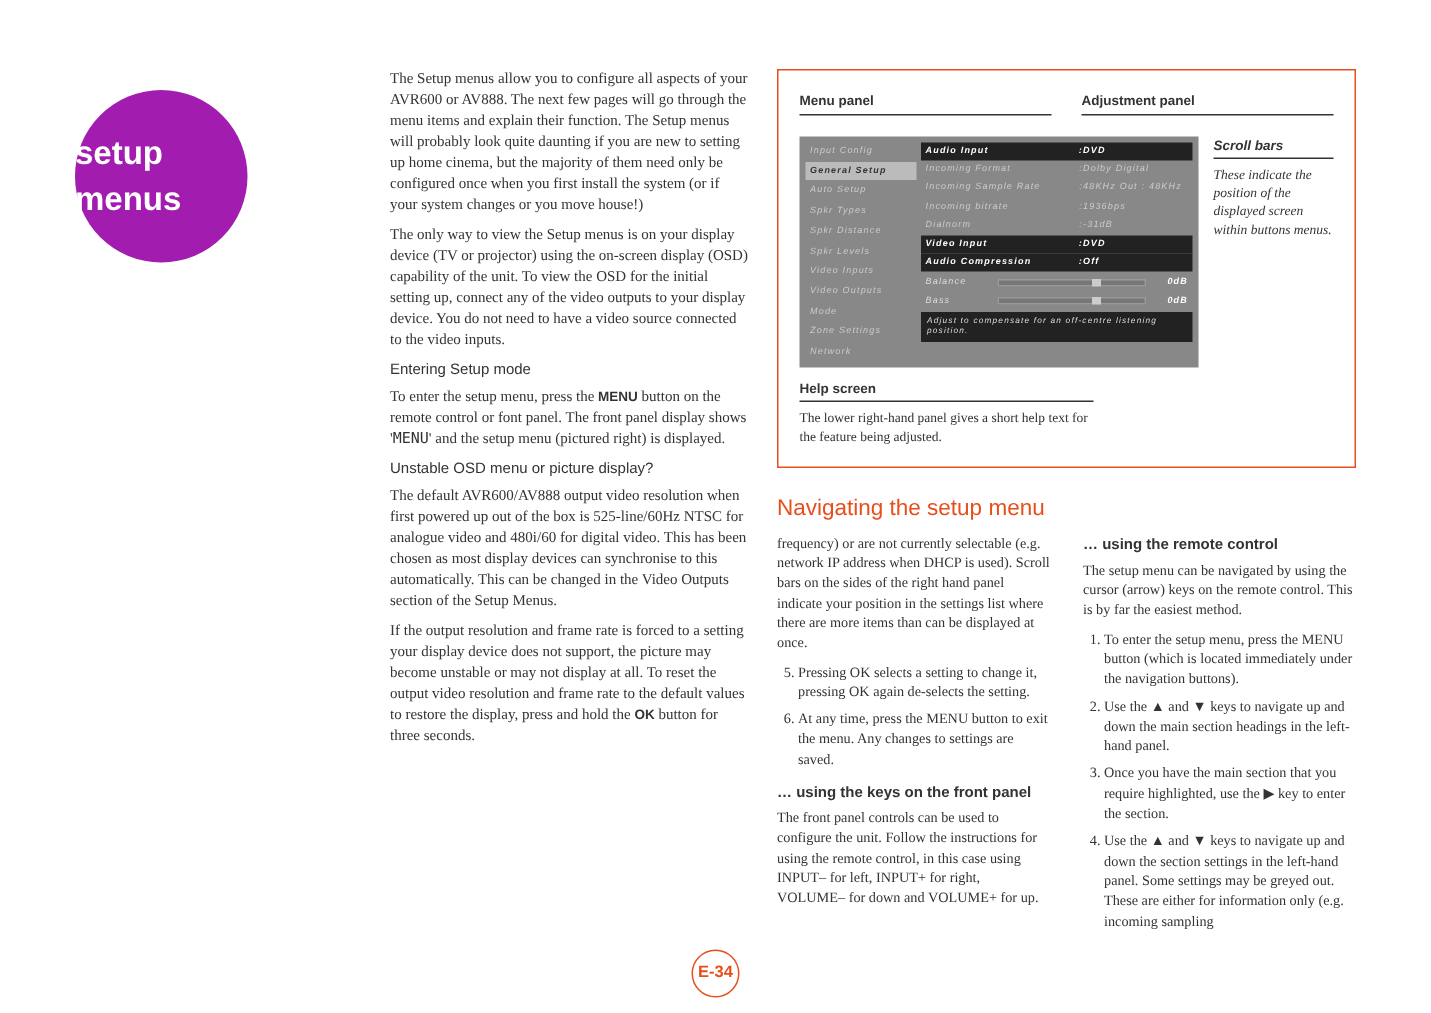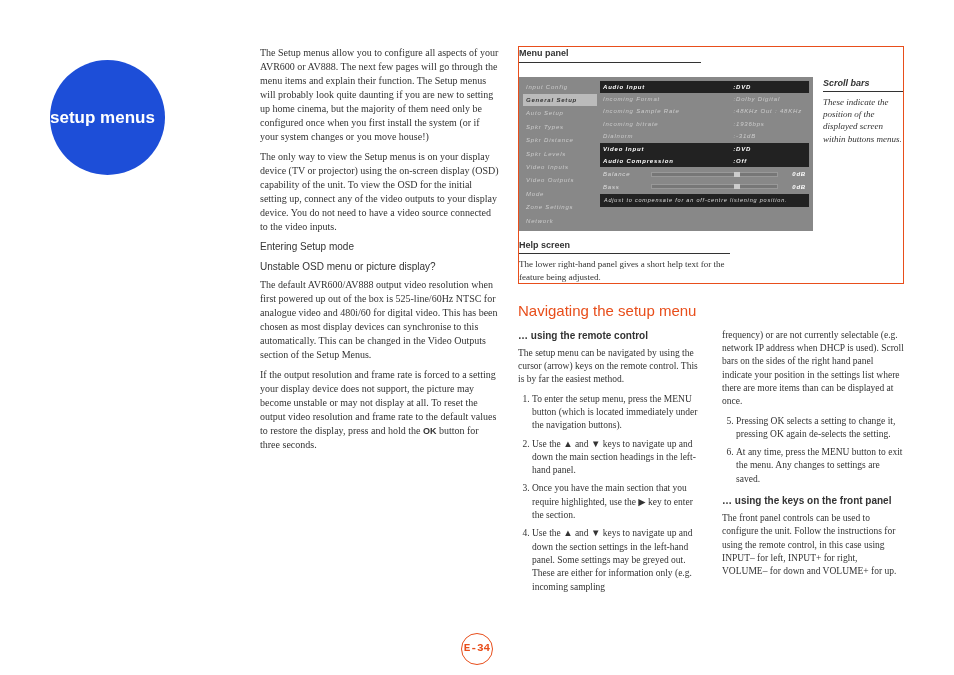--- a/index.html
+++ b/index.html
@@ -13,29 +13,29 @@
     height: 675px;
     position: relative;
     padding: 24px 50px 0 50px;
   }
   .circle-badge {
     position: absolute;
     left: 50px;
     top: 60px;
     width: 115px;
     height: 115px;
-    background: #1d4ed8;
+    background: #a21caf;
     border-radius: 50%;
     display: flex;
     align-items: center;
     justify-content: flex-start;
     color: #fff;
     font-family: Arial, sans-serif;
     font-weight: bold;
-    font-size: 17px;
+    font-size: 22px;
   }
   .content {
     margin-left: 210px;
     display: flex;
     gap: 18px;
     margin-top: 22px;
   }
   .col-left {
     width: 240px;
     flex-shrink: 0;
@@ -49,21 +49,21 @@
     font-size: 10px;
     margin-top: 6px;
     margin-bottom: 4px;
     font-family: Arial, sans-serif;
   }
   .smallcaps { font-family: Arial, sans-serif; font-size: 9px; font-weight: bold; }
 
   
   .callout-box {
     border: 1px solid #e84e1b;
-    padding: 0;
+    padding: 14px;
     margin-bottom: 16px;
     position: relative;
   }
   .panel-row {
     display: flex;
     gap: 20px;
     margin-bottom: 10px;
   }
   .panel-col { flex: 1; }
   .panel-title {
@@ -148,51 +148,55 @@
     bottom: 10px;
     left: 50%;
     transform: translateX(-50%);
     border: 1.5px solid #e84e1b;
     color: #e84e1b;
     border-radius: 50%;
     width: 32px; height: 32px;
     display: flex;
     align-items: center;
     justify-content: center;
-    font-family: Liberation Mono, monospace;
+    font-family: Liberation Sans, sans-serif;
     font-weight: bold;
     font-size: 11px;
   }
 </style>
 </head>
 <body>
 
 <div class="circle-badge">
   <span>setup menus</span>
 </div>
 
 <div class="content">
   <div class="col-left">
     <p>The Setup menus allow you to configure all aspects of your AVR600 or AV888. The next few pages will go through the menu items and explain their function. The Setup menus will probably look quite daunting if you are new to setting up home cinema, but the majority of them need only be configured once when you first install the system (or if your system changes or you move house!)</p>
     <p>The only way to view the Setup menus is on your display device (TV or projector) using the on-screen display (OSD) capability of the unit. To view the OSD for the initial setting up, connect any of the video outputs to your display device. You do not need to have a video source connected to the video inputs.</p>
     <div class="section-heading">Entering Setup mode</div>
+    <p>
+      <span>To enter the setup menu, press the </span><span class="smallcaps">MENU</span><span> button on the remote control or font panel. The front panel display shows '</span><span style="font-family:monospace">MENU</span><span>' and the setup menu (pictured right) is displayed.</span>
+    </p>
     <div class="section-heading">Unstable OSD menu or picture display?</div>
     <p>The default AVR600/AV888 output video resolution when first powered up out of the box is 525-line/60Hz NTSC for analogue video and 480i/60 for digital video. This has been chosen as most display devices can synchronise to this automatically. This can be changed in the Video Outputs section of the Setup Menus.</p>
     <p>
       <span>If the output resolution and frame rate is forced to a setting your display device does not support, the picture may become unstable or may not display at all. To reset the output video resolution and frame rate to the default values to restore the display, press and hold the </span><span class="smallcaps">OK</span><span> button for three seconds.</span>
     </p>
   </div>
 
   <div class="col-right">
     <div class="callout-box">
       <div class="panel-row">
         <div class="panel-col">
           <div class="panel-title">Menu panel</div>
         </div>
         <div class="panel-col">
+          <div class="panel-title">Adjustment panel</div>
         </div>
       </div>
 
       <div class="osd-wrap">
         <div class="osd">
           <div class="osd-left" id="osd-left">
               <div>Input Config</div>
               <div class="selected">General Setup</div>
               <div>Auto Setup</div>
               <div>Spkr Types</div>
@@ -265,37 +269,37 @@
 
       <div class="help-label-row">
         <div class="panel-title">Help screen</div>
         <div class="panel-desc">The lower right-hand panel gives a short help text for the feature being adjusted.</div>
       </div>
     </div>
 
     <h2 class="nav-title">Navigating the setup menu</h2>
     <div class="nav-cols">
       <div class="nav-col">
+        <p>frequency) or are not currently selectable (e.g. network IP address when DHCP is used). Scroll bars on the sides of the right hand panel indicate your position in the settings list where there are more items than can be displayed at once.</p>
+        <ol start="5">
+          <li>Pressing OK selects a setting to change it, pressing OK again de-selects the setting.</li>
+          <li>At any time, press the MENU button to exit the menu. Any changes to settings are saved.</li>
+        </ol>
+        <div class="subhead" style="margin-top:8px">… using the keys on the front panel</div>
+        <p>The front panel controls can be used to configure the unit. Follow the instructions for using the remote control, in this case using INPUT– for left, INPUT+ for right, VOLUME– for down and VOLUME+ for up.</p>
+      </div>
+      <div class="nav-col">
         <div class="subhead">… using the remote control</div>
         <p>The setup menu can be navigated by using the cursor (arrow) keys on the remote control. This is by far the easiest method.</p>
         <ol id="remote-steps">
             <li>To enter the setup menu, press the MENU button (which is located immediately under the navigation buttons).</li>
             <li>Use the ▲ and ▼ keys to navigate up and down the main section headings in the left-hand panel.</li>
             <li>Once you have the main section that you require highlighted, use the ▶ key to enter the section.</li>
             <li>Use the ▲ and ▼ keys to navigate up and down the section settings in the left-hand panel. Some settings may be greyed out. These are either for information only (e.g. incoming sampling</li>
           </ol>
       </div>
-      <div class="nav-col">
-        <p>frequency) or are not currently selectable (e.g. network IP address when DHCP is used). Scroll bars on the sides of the right hand panel indicate your position in the settings list where there are more items than can be displayed at once.</p>
-        <ol start="5">
-          <li>Pressing OK selects a setting to change it, pressing OK again de-selects the setting.</li>
-          <li>At any time, press the MENU button to exit the menu. Any changes to settings are saved.</li>
-        </ol>
-        <div class="subhead" style="margin-top:8px">… using the keys on the front panel</div>
-        <p>The front panel controls can be used to configure the unit. Follow the instructions for using the remote control, in this case using INPUT– for left, INPUT+ for right, VOLUME– for down and VOLUME+ for up.</p>
-      </div>
     </div>
   </div>
 </div>
 
 <div class="page-number">
   <span>E-34</span>
 </div>
 
 </body></html>

